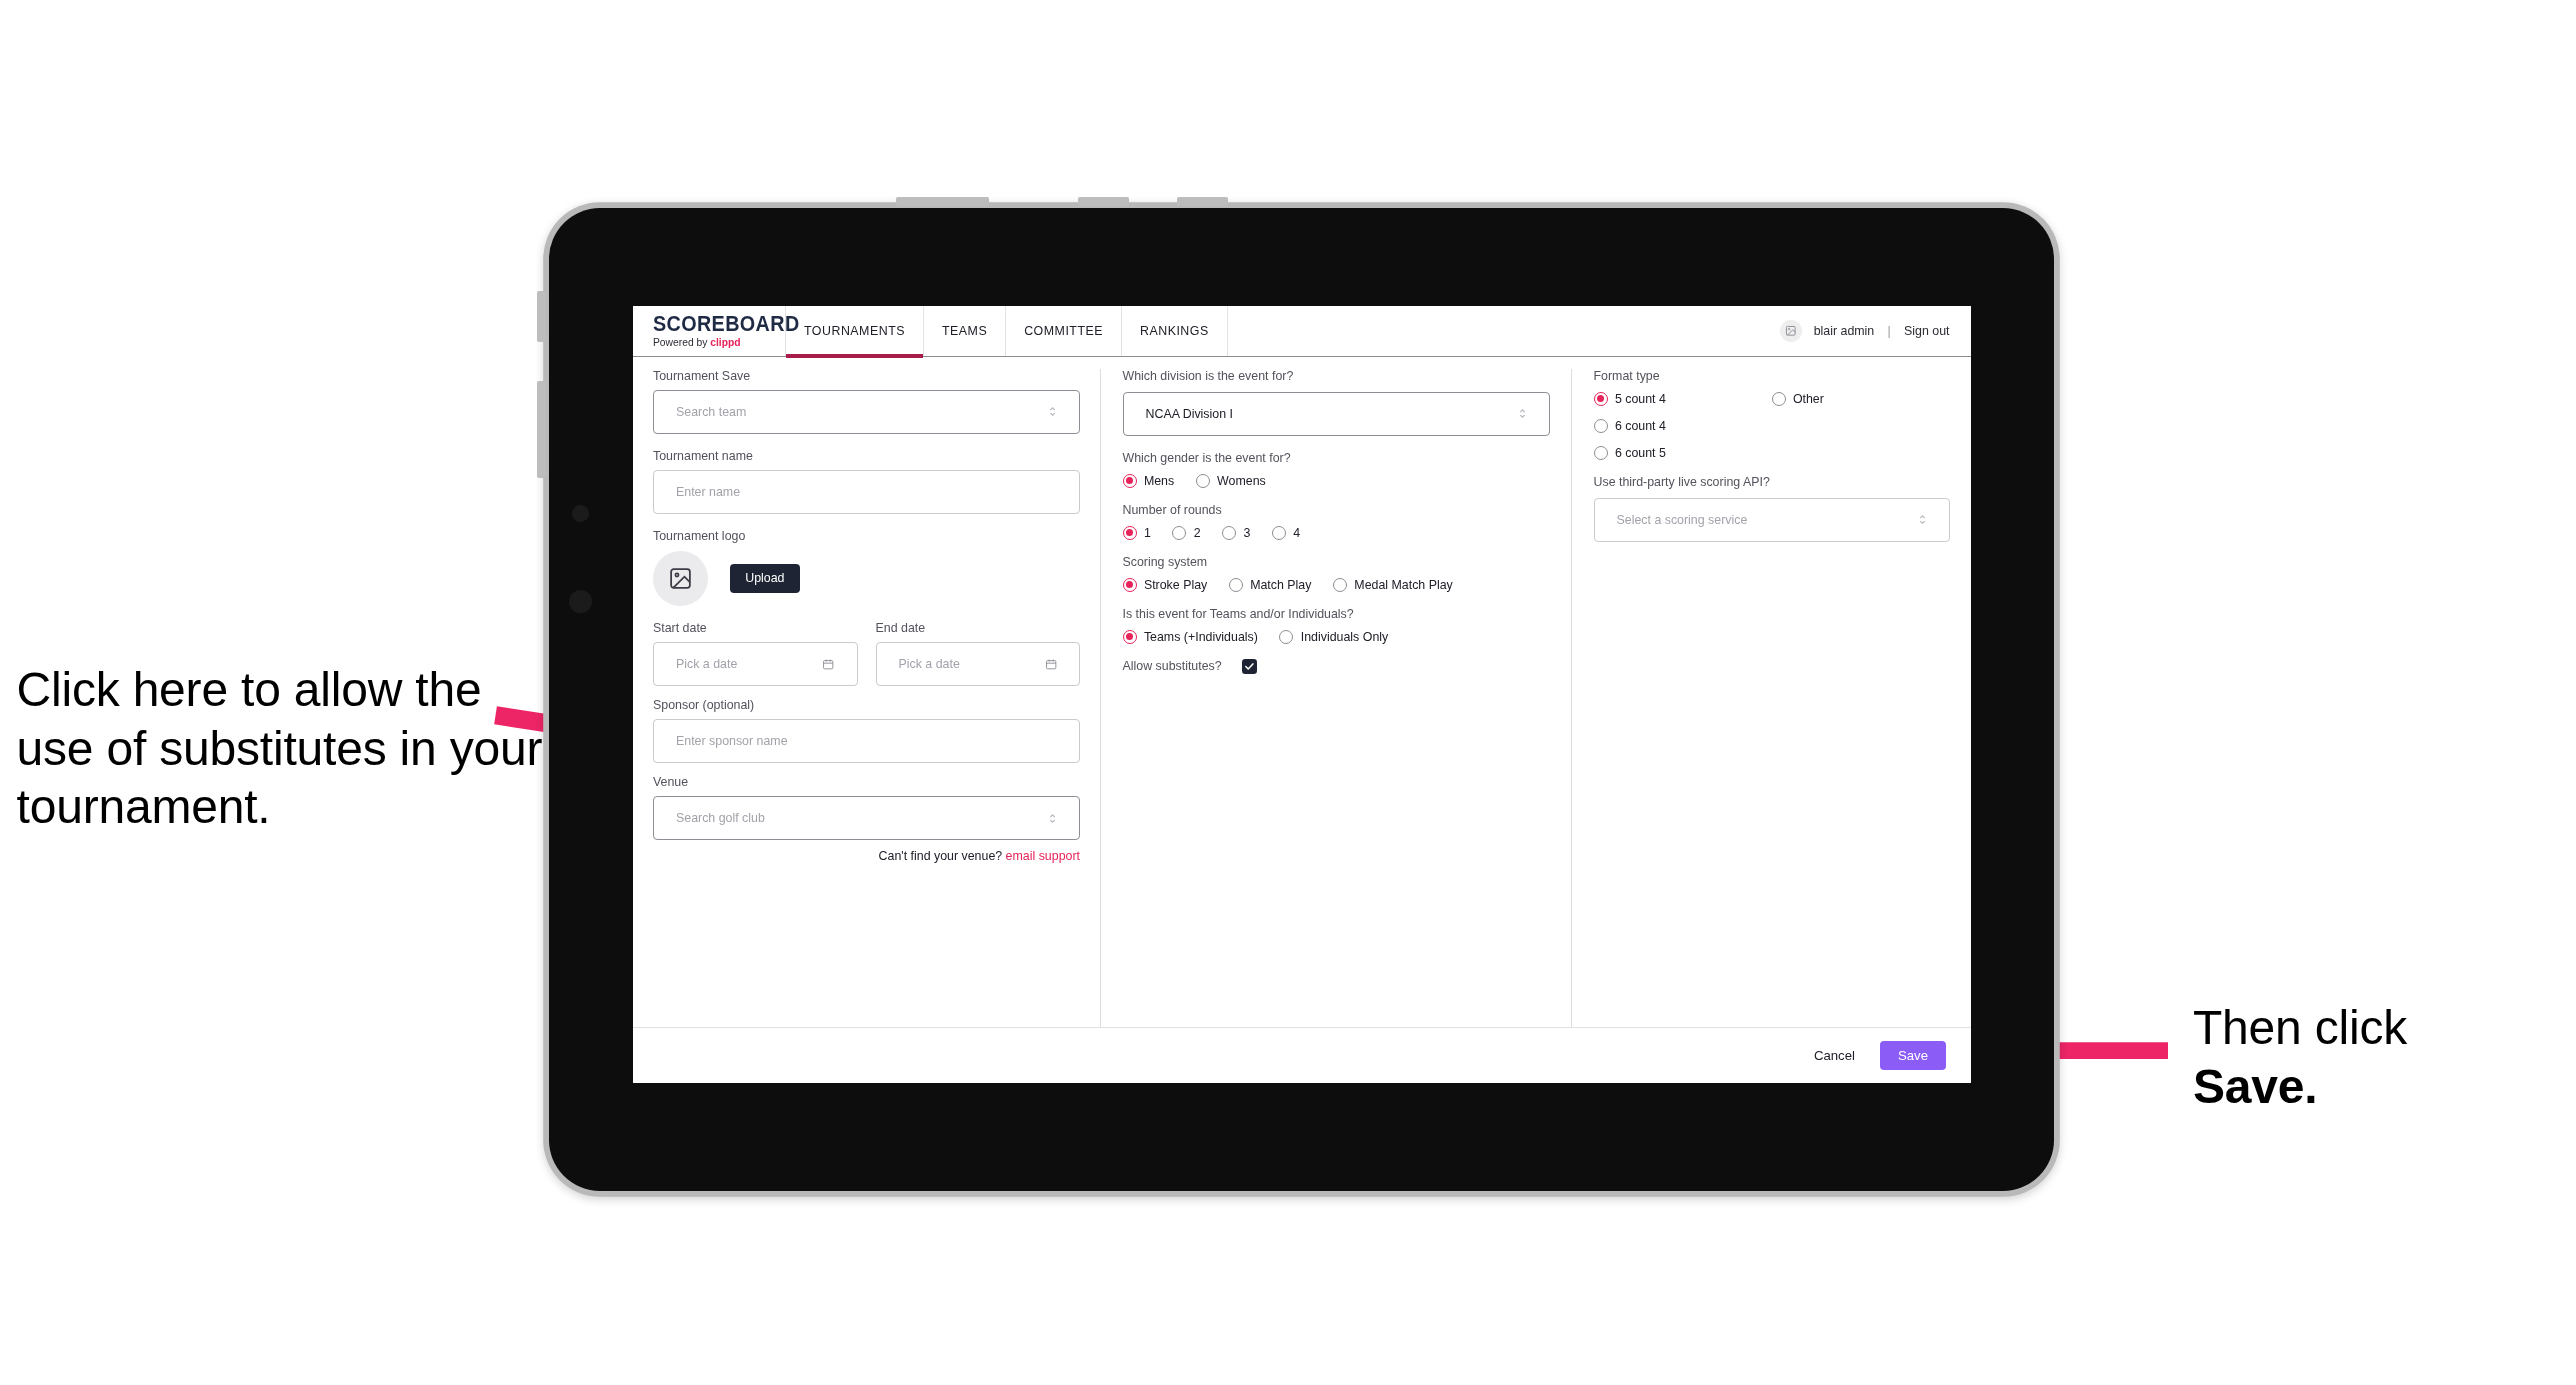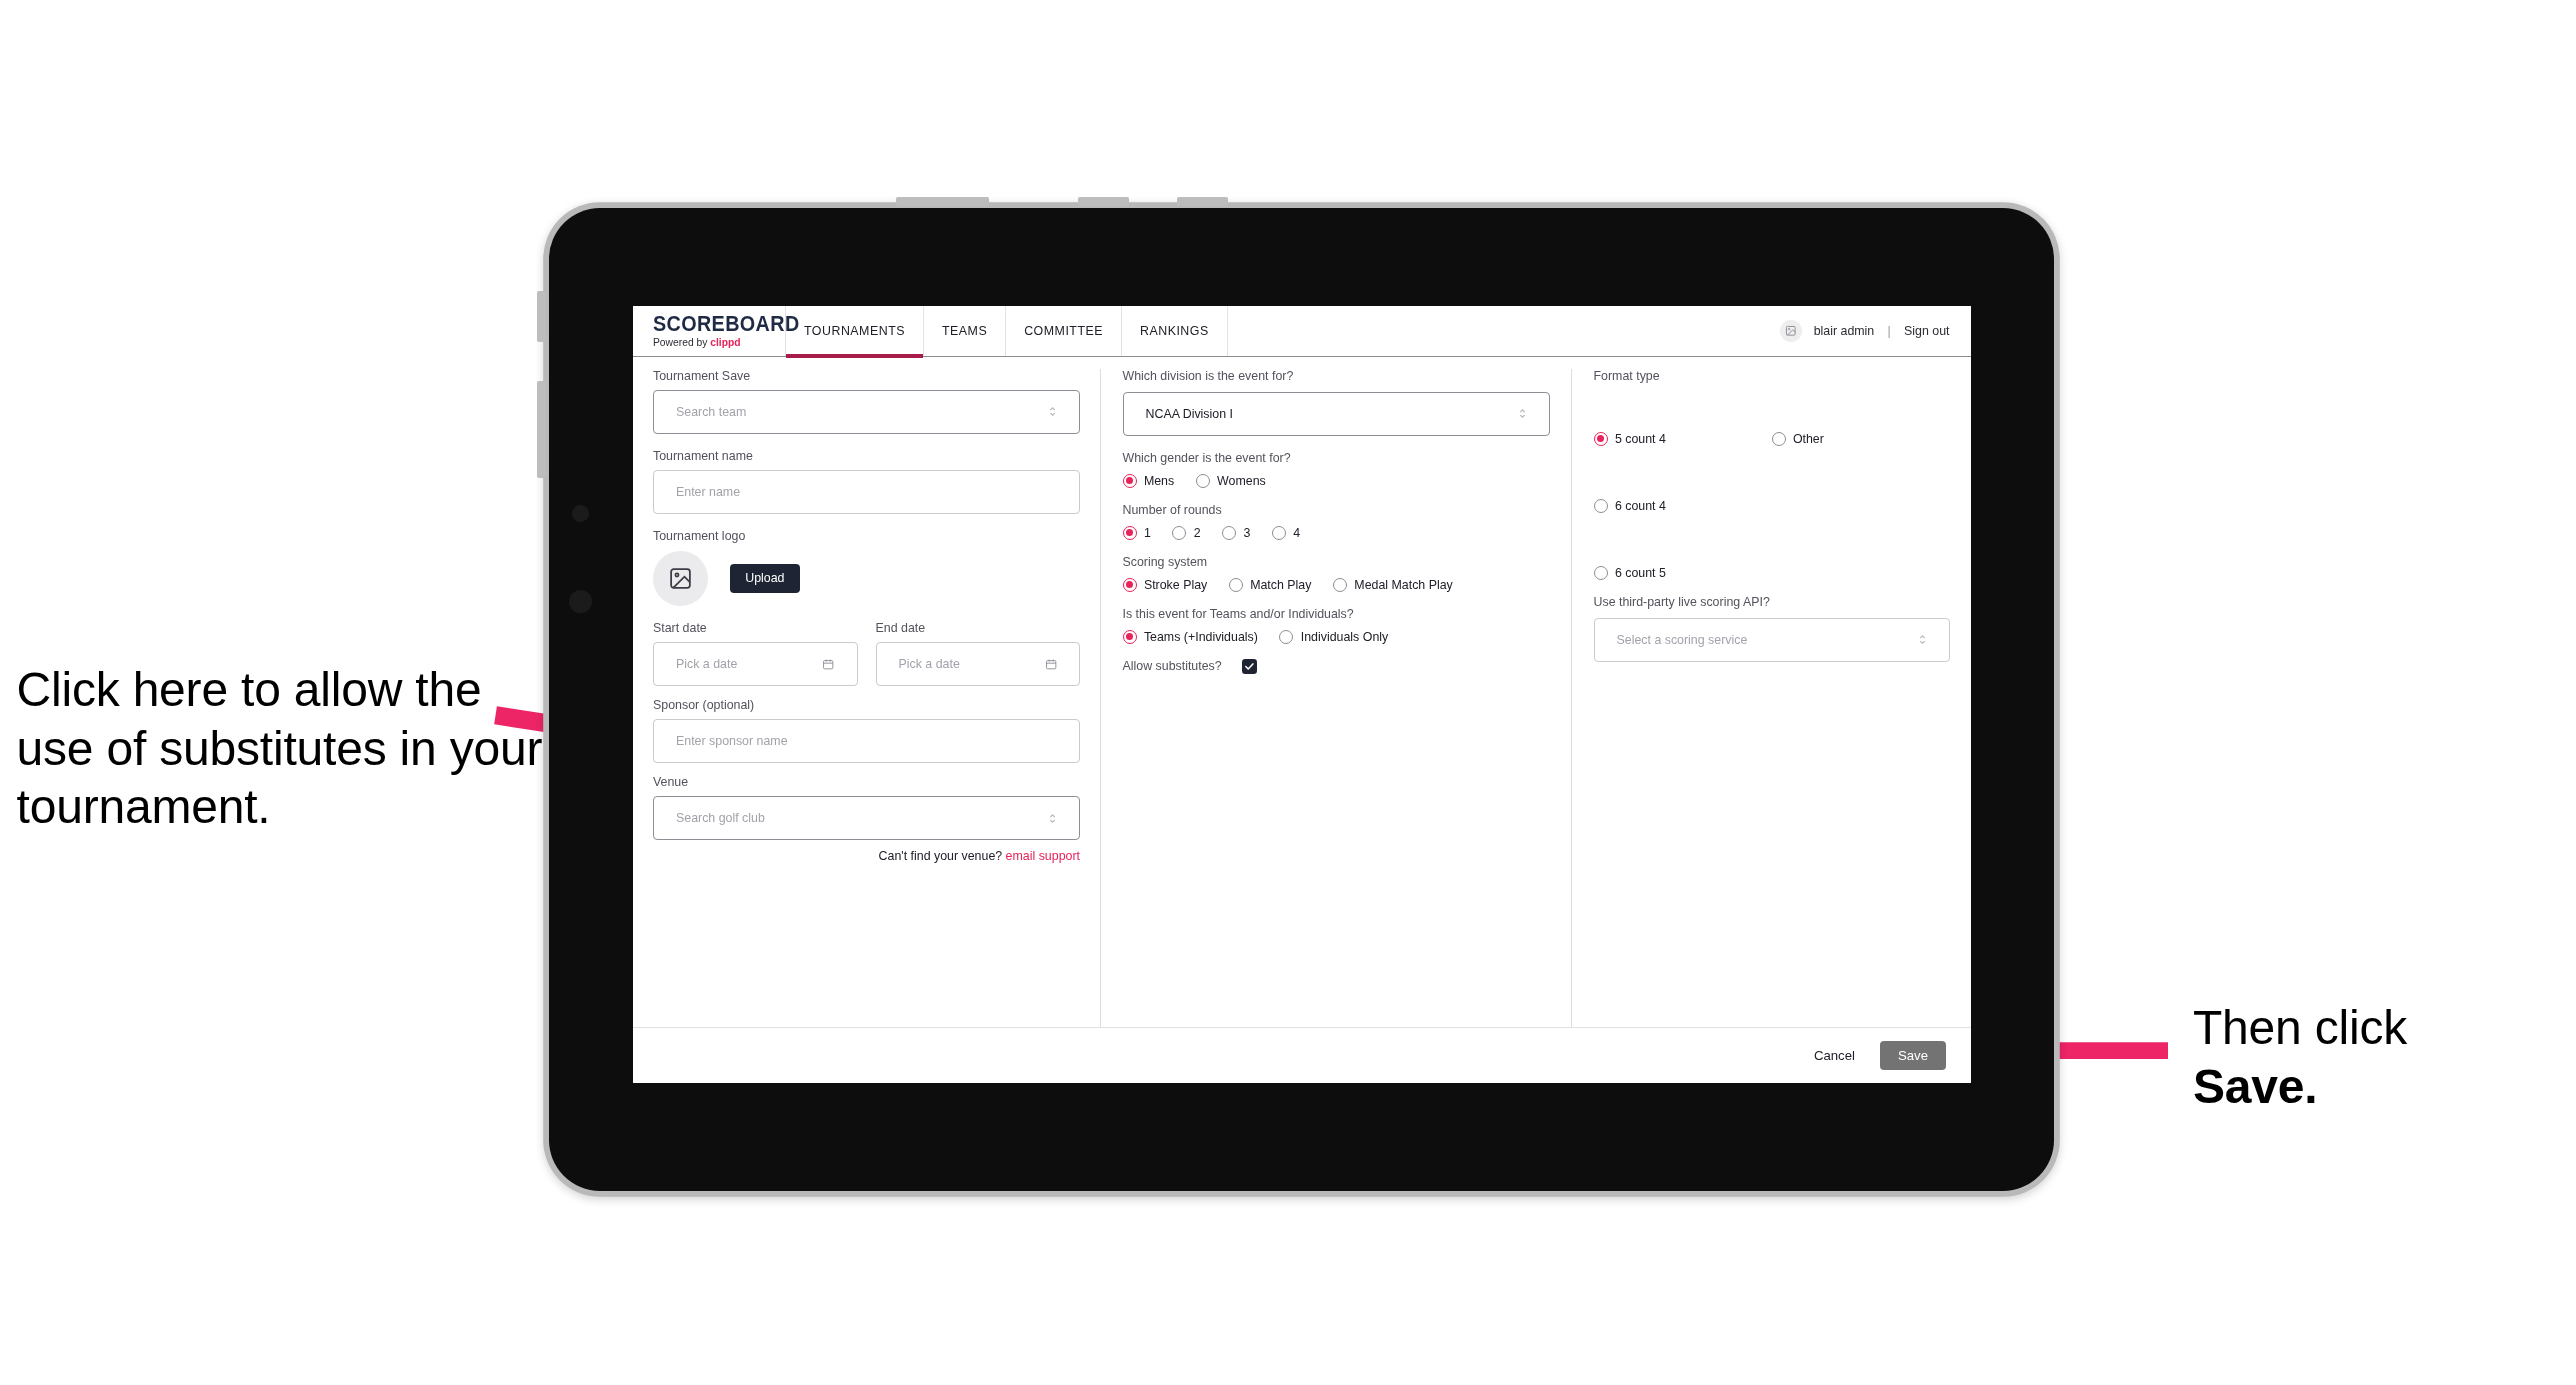--- a/index.html
+++ b/index.html
@@ -274,21 +274,21 @@
     position: absolute;
     left: 50%; top: 50%;
     width: 7.4px; height: 7.4px;
     margin: -3.7px 0 0 -3.7px;
     border-radius: 50%;
     background: #e8235a;
   }
 
   
   #fmt-grid { display: grid; grid-template-columns: 1fr 1fr; row-gap: 13.2px; }
-  #fmt-grid .radio-item { margin-right: 0; margin-top: 40px; }
+  #fmt-grid .radio-item { margin-right: 0; }
 
   
   #subs-row {
     display: flex;
     align-items: center;
     gap: 20px;
     font-size: 12.4px;
     color: #52525c;
   }
   #subs-check {
@@ -307,21 +307,21 @@
     border-top: 0.8px solid #e0e0e2;
     display: flex;
     align-items: center;
     justify-content: flex-end;
     padding-right: 25px;
     gap: 25px;
     background: #fff;
   }
   #cancel-btn { font-size: 13.2px; color: #20202a; cursor: pointer; }
   #save-btn {
-    background: #737373;
+    background: #8b5cf6;
     color: #fff;
     font-size: 13.2px;
     padding: 7.4px 18px;
     border-radius: 4.1px;
     cursor: pointer;
   }
 </style>
 </head>
 <body>
 

